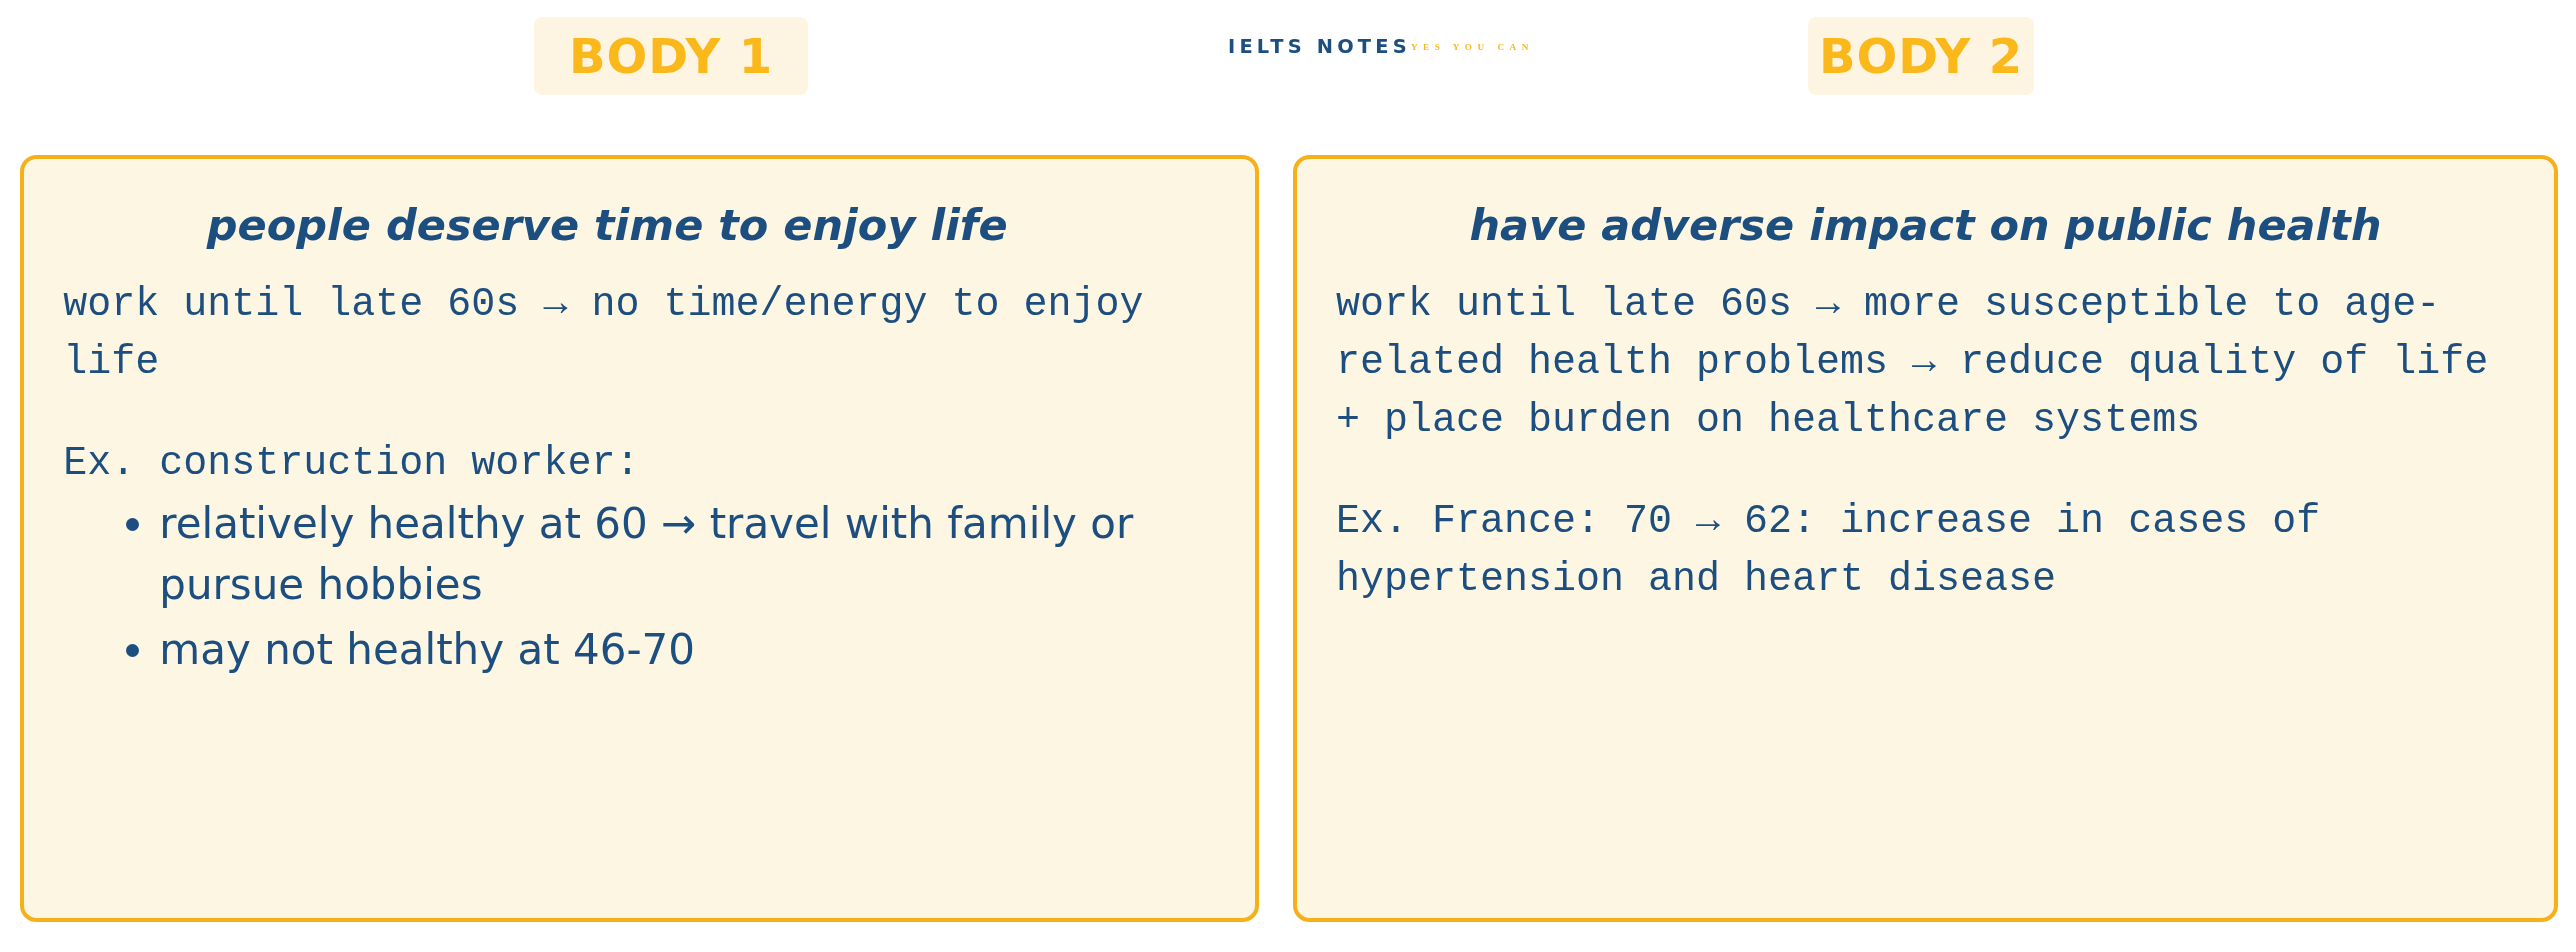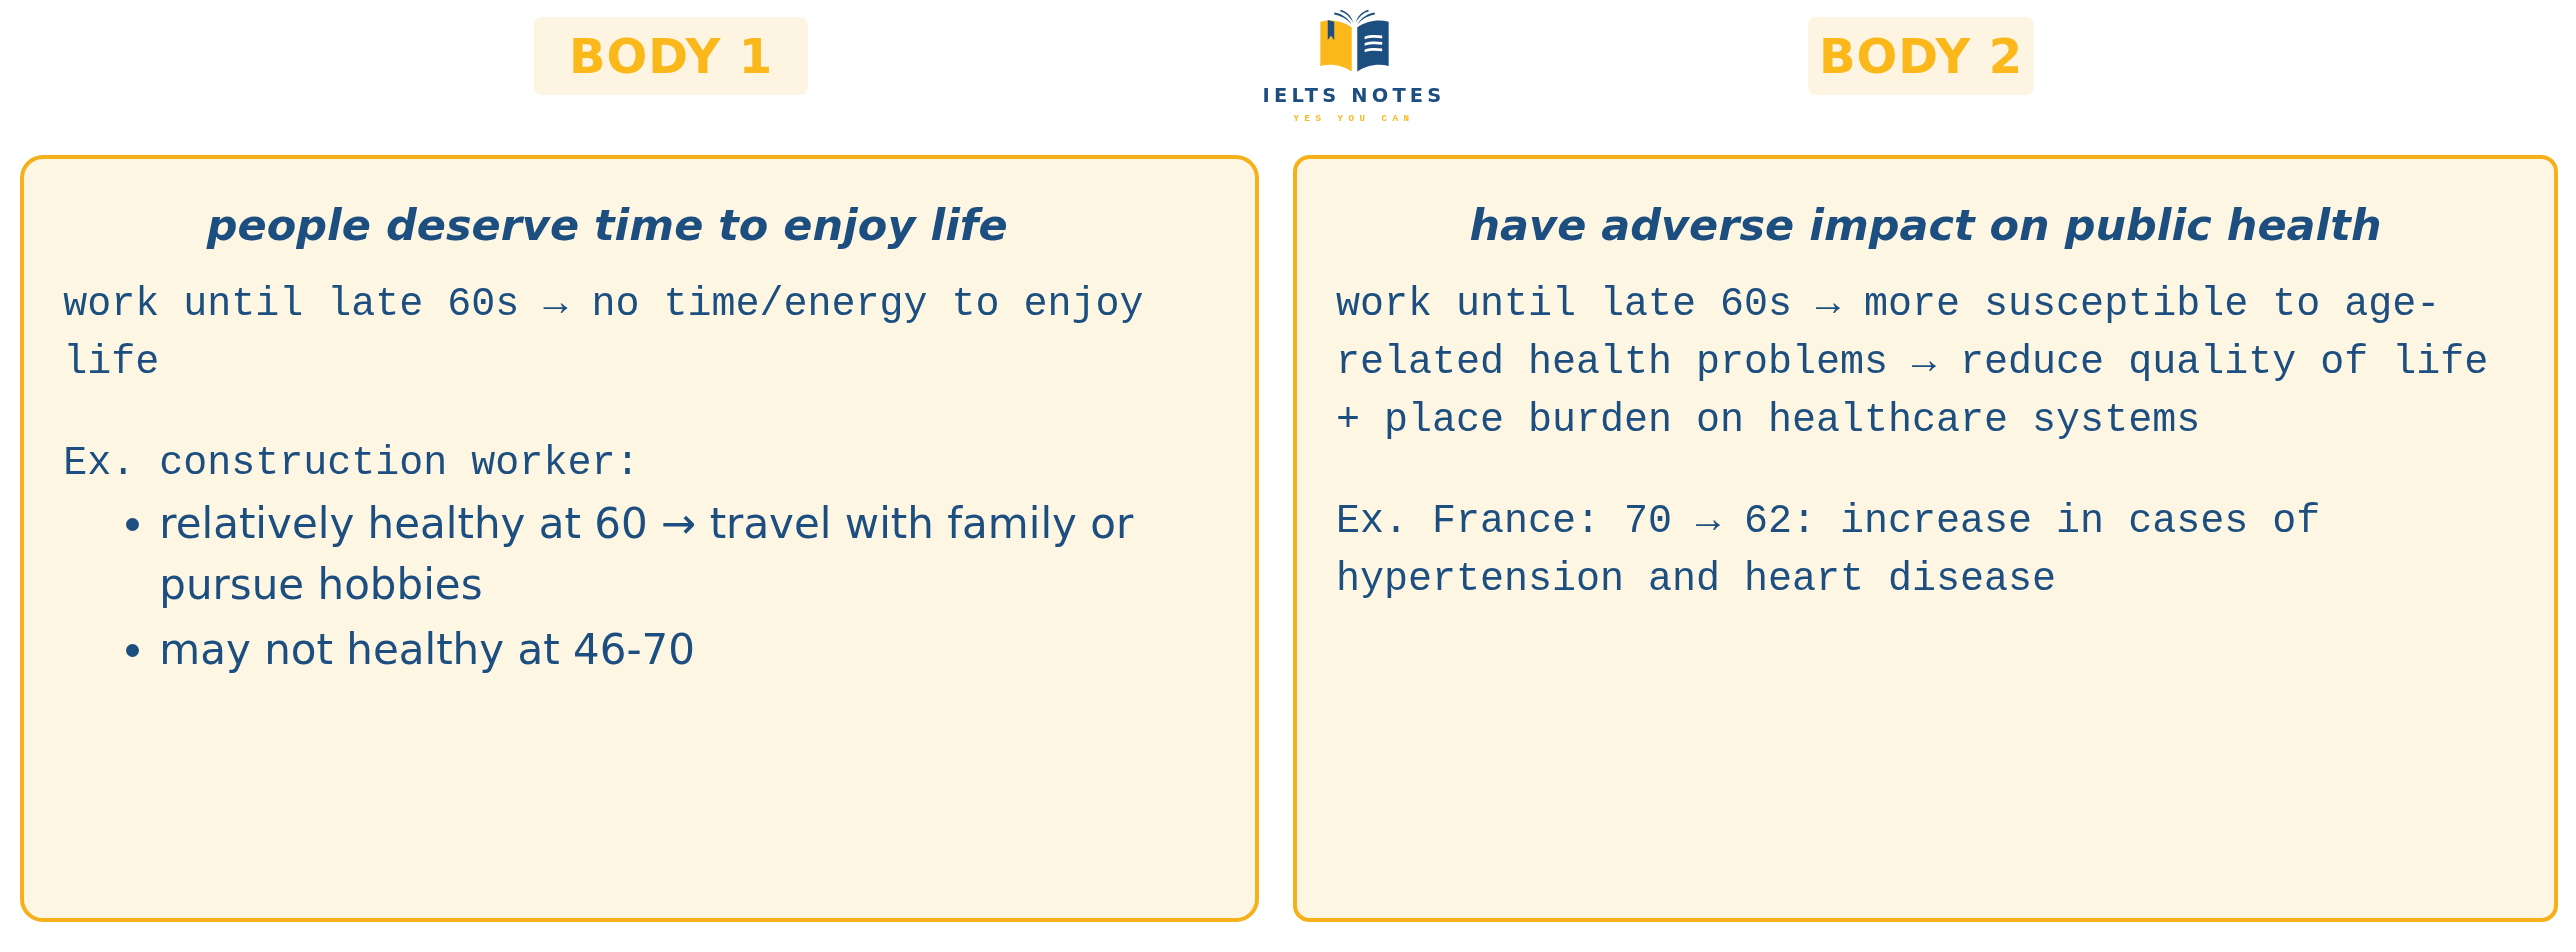--- a/index.html
+++ b/index.html
@@ -43,65 +43,65 @@
     font-weight: 700;
     font-size: 48px;
     letter-spacing: 0.9px;
     line-height: 1;
     white-space: nowrap;
   }
 
   
   .logo {
     position: absolute;
-    left: 1271px;
+    left: 1228px;
     top: 7.4px;
     width: 166px;
     display: flex;
-    flex-direction: column;
+    flex-direction: row;
     align-items: center;
   }
   .logo-mark {
     width: 85px;
     height: 72px;
     display: block;
   }
   .logo-name {
     margin-top: 6.5px;
     color: #1C4E80;
     font-family: "DejaVu Sans", sans-serif;
     font-weight: 700;
     font-size: 19.4px;
     letter-spacing: 4.2px;
     line-height: 1;
     white-space: nowrap;
   }
   .logo-tagline {
     margin-top: 8.3px;
     color: #FAB81B;
-    font-family: Liberation Mono, monospace;
+    font-family: Liberation Serif, serif;
     font-weight: 700;
     font-size: 9.2px;
     letter-spacing: 5.5px;
     line-height: 1;
     white-space: nowrap;
   }
 
   
   .card {
     position: absolute;
     top: 155px;
     height: 767px;
     box-sizing: border-box;
     background: #FDF6E3;
     border: 4.6px solid #F5B01A;
     border-radius: 16.6px;
     padding: 28px 39px 18.5px 39px;
   }
-  .card-left  { left: 20.3px;   width: 1239px; border-radius: 23px; }
+  .card-left  { left: 20.3px;   width: 1239px; }
   .card-right { left: 1293px; width: 1265px; }
 
   .card-title {
     color: #1C4E80;
     font-family: "DejaVu Sans", sans-serif;
     font-weight: 700;
     font-style: italic;
     font-size: 43px;
     line-height: 1.2;
     text-align: center;

